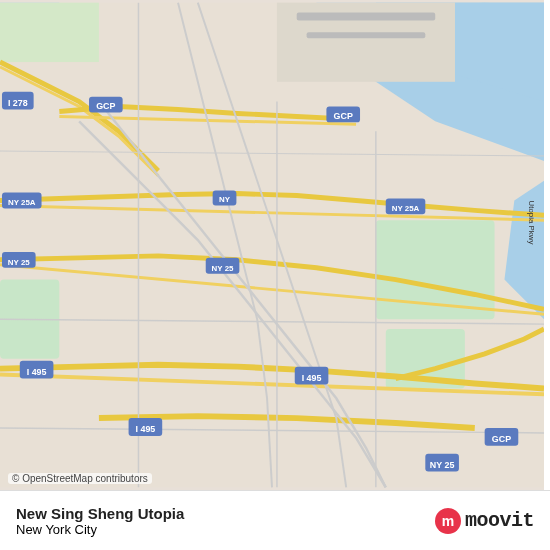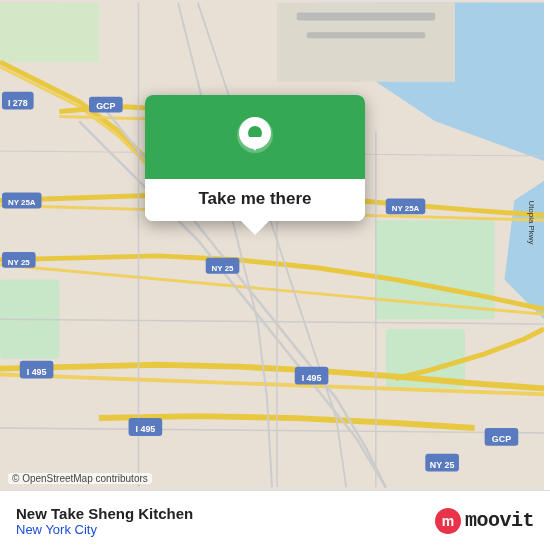--- a/index.html
+++ b/index.html
@@ -97,21 +97,21 @@
     }
 
     .bottom-title {
       font-size: 15px;
       font-weight: 700;
       color: #222;
     }
 
     .bottom-subtitle {
       font-size: 13px;
-      color: #1d4ed8;
+      color: #000000;
     }
 
     .moovit-logo {
       display: flex;
       align-items: center;
       gap: 4px;
     }
 
     .moovit-m {
       width: 26px;
@@ -244,43 +244,29 @@
 
     <rect x="130" y="420" width="34" height="18" rx="3" fill="#5a7abf"></rect>
     <text x="147" y="434" text-anchor="middle" font-size="9" fill="white" font-weight="bold">I 495</text>
 
     <rect x="490" y="430" width="34" height="18" rx="3" fill="#5a7abf"></rect>
     <text x="507" y="444" text-anchor="middle" font-size="9" fill="white" font-weight="bold">GCP</text>
 
     <text x="535" y="200" font-size="8" fill="#333" transform="rotate(90 535 200)">Utopia Pkwy</text>
   </svg>
 
-  <div class="popup-card">
-    <div class="popup-green">
-
-      <svg width="44" height="52" viewBox="0 0 44 52">
-        <ellipse cx="22" cy="22" rx="18" ry="18" fill="white" opacity="0.25"></ellipse>
-        <circle cx="22" cy="20" r="16" fill="white"></circle>
-        <circle cx="22" cy="20" r="7" fill="#34a853"></circle>
-        <polygon points="22,38 14,24 30,24" fill="white"></polygon>
-      </svg>
-    </div>
-    <div class="popup-label">
-      <span class="popup-label-text">Take me there</span>
-    </div>
-  </div>
 
   <div class="map-attribution">
     <span>© OpenStreetMap contributors</span>
   </div>
 </div>
 
 <div id="bottom-bar">
   <div class="bottom-left">
-    <span class="bottom-title">New Take Sheng Kitchen</span>
+    <span class="bottom-title">New Sing Sheng Utopia</span>
     <span class="bottom-subtitle">New York City</span>
   </div>
   <div class="moovit-logo">
     <div class="moovit-m">
       <span>m</span>
     </div>
     <span class="moovit-text">moovit</span>
   </div>
 </div>
 

